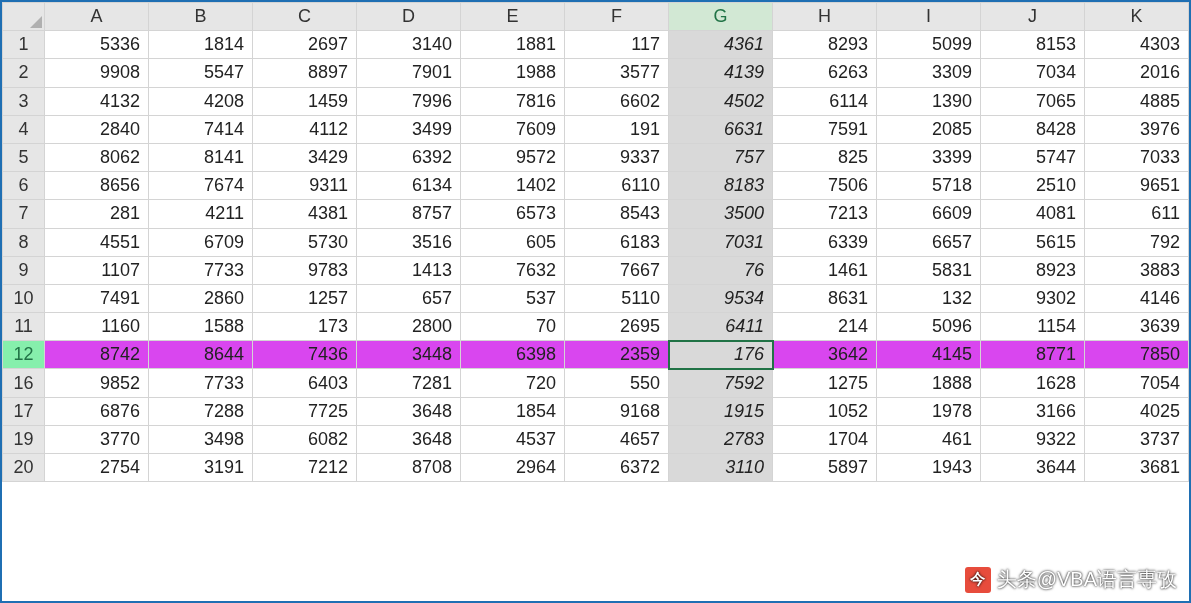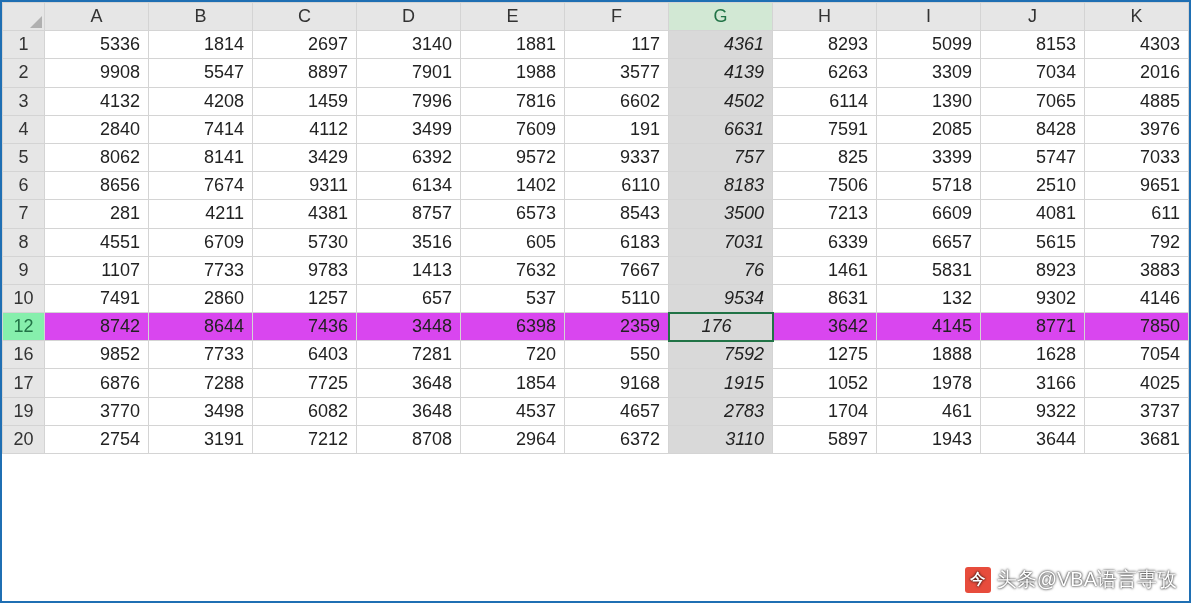--- a/index.html
+++ b/index.html
@@ -6,21 +6,21 @@
   html, body { width: 1191px; height: 603px; font-family: "Segoe UI", Arial, sans-serif; background: #fff; overflow: hidden; }
   .outer { border: 2px solid #1f6fb3; width: 1191px; height: 603px; position: relative; background: #fff; }
   .sheet { border-collapse: collapse; table-layout: fixed; width: 100%; }
   .sheet td, .sheet th { border: 1px solid #d4d4d4; font-size: 18px; height: 28.2px; vertical-align: middle; }
   .sheet thead th { background: #e6e6e6; color: #333; font-weight: normal; text-align: center; position: relative; }
   .sheet thead th.corner { background: #e6e6e6; }
   .rowhead { background: #e6e6e6; color: #333; text-align: center; font-weight: normal; width: 42px; }
   .cell { text-align: right; padding-right: 8px; color: #222; background: #fff; }
   .colG .cell-g { background: #d9d9d9; font-style: italic; }
   .row12 td.cell { background: #d946ef; }
-  .row12 td.cell-g { background: #d9d9d9; text-align: center; }
+  .row12 td.cell-g { background: #d9d9d9; }
   .sheet thead th.sel { background: #d2e8d4; color: #217346; }
   .rowhead.sel { background: #86efac; color: #217346; margin-top: 25px; }
   .active-cell { outline: 2px solid #217346; outline-offset: -1px; }
   .colw { width: 104px; }
   .watermark { position: absolute; right: 12px; bottom: 8px; display: flex; align-items: center; font-size: 20px; color: #fff; text-shadow: 0 0 3px rgba(0,0,0,.6), 0 0 2px rgba(0,0,0,.8); font-weight: 500; mix-blend-mode: normal; }
   .wm-icon { width: 26px; height: 26px; background: #e74c3c; border-radius: 3px; display: inline-flex; align-items: center; justify-content: center; margin-right: 6px; color:#fff; font-size:15px; font-weight:bold;}
   .corner .tri2 { position:absolute; bottom:2px; right:2px; width:0; height:0; border-bottom:12px solid #b0b0b0; border-left:12px solid transparent;}
 </style>
 </head>
 <body>
@@ -193,20 +193,34 @@
           <td class="cell">1257</td>
           <td class="cell">657</td>
           <td class="cell">537</td>
           <td class="cell">5110</td>
           <td class="cell cell-g">9534</td>
           <td class="cell">8631</td>
           <td class="cell">132</td>
           <td class="cell">9302</td>
           <td class="cell">4146</td>
         </tr>
+        <tr>
+          <td class="rowhead">11</td>
+          <td class="cell">1160</td>
+          <td class="cell">1588</td>
+          <td class="cell">173</td>
+          <td class="cell">2800</td>
+          <td class="cell">70</td>
+          <td class="cell">2695</td>
+          <td class="cell cell-g">6411</td>
+          <td class="cell">214</td>
+          <td class="cell">5096</td>
+          <td class="cell">1154</td>
+          <td class="cell">3639</td>
+        </tr>
         <tr class="row12">
           <td class="rowhead sel">12</td>
           <td class="cell">8742</td>
           <td class="cell">8644</td>
           <td class="cell">7436</td>
           <td class="cell">3448</td>
           <td class="cell">6398</td>
           <td class="cell">2359</td>
           <td class="cell cell-g active-cell">176</td>
           <td class="cell">3642</td>

